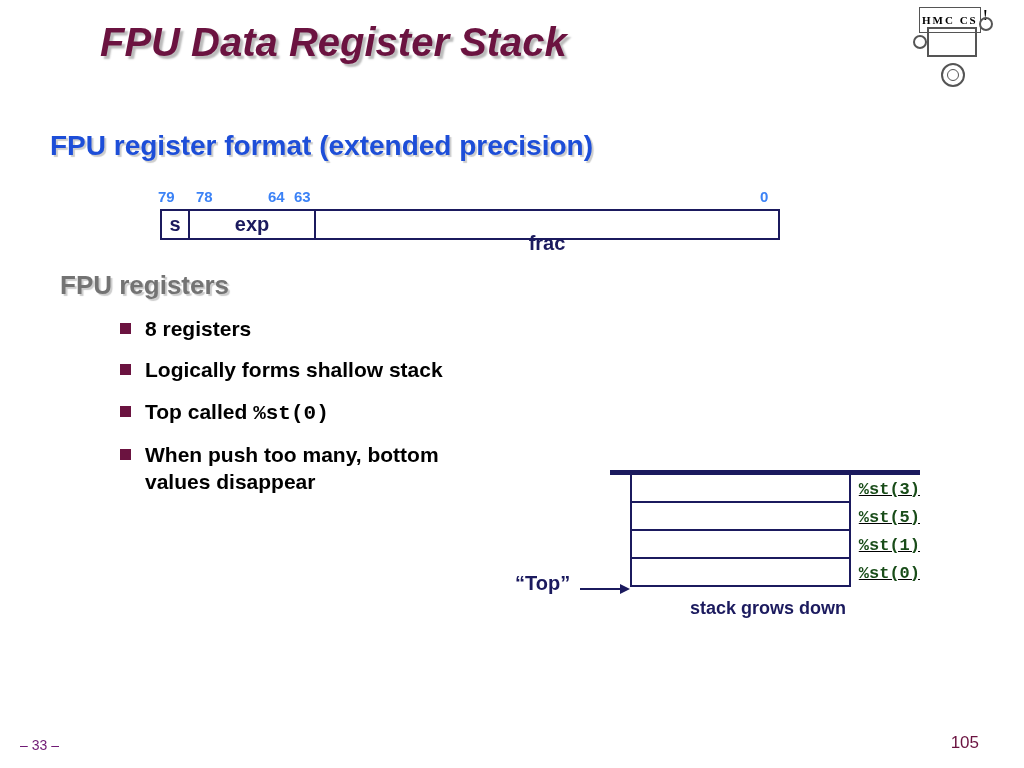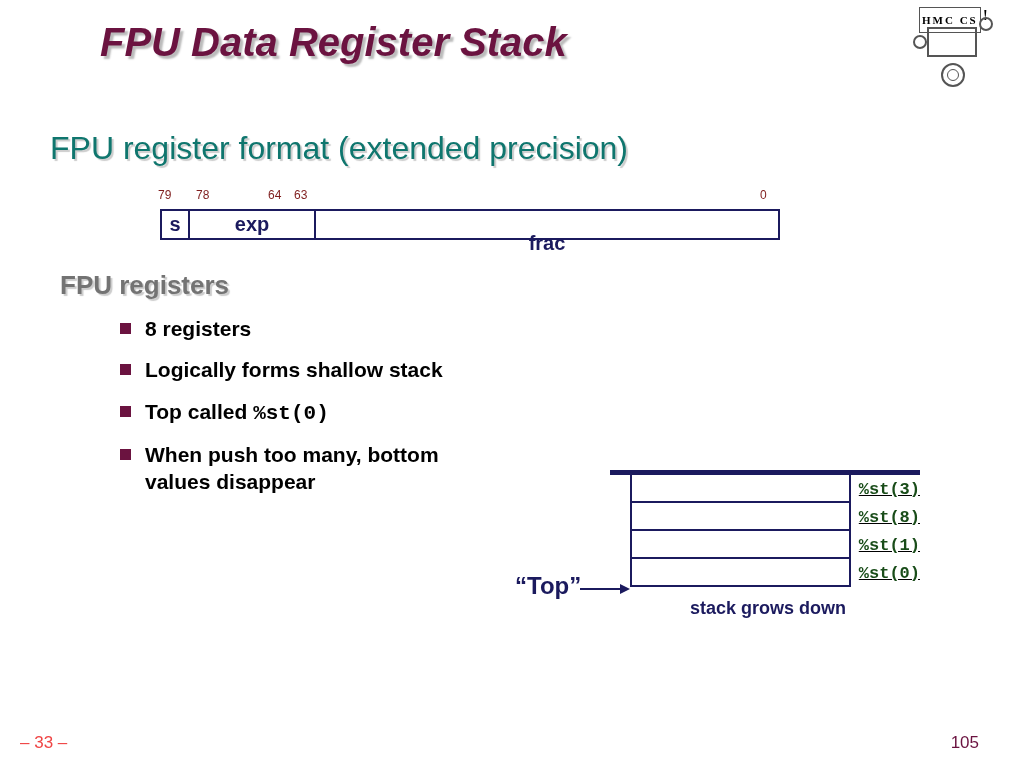--- a/index.html
+++ b/index.html
@@ -62,34 +62,34 @@
   }
   .logo .excl {
     position: absolute; top: 3px; left: 74px;
     font-family: 'Times New Roman', serif;
     font-weight: bold; font-size: 14px;
   }
   .subtitle {
     position: absolute;
     top: 130px;
     left: 50px;
-    font-size: 32px;
-    font-weight: normal;
-    color: #0f766e;
+    font-size: 28px;
+    font-weight: bold;
+    color: #1d4ed8;
     text-shadow: 2px 2px 1px #ccc;
   }
   .bitlabels {
     position: absolute;
     top: 188px;
     left: 160px;
     width: 620px;
     height: 20px;
-    color: #7f1d1d;
-    font-weight: normal;
-    font-size: 12px;
+    color: #3b82f6;
+    font-weight: bold;
+    font-size: 15px;
   }
   .bitlabels span { position: absolute; }
   .bl79 { left: -2px; }
   .bl78 { left: 36px; }
   .bl64 { left: 108px; }
   .bl63 { left: 134px; }
   .bl0  { left: 600px; }
   .regdiag {
     position: absolute;
     top: 209px;
@@ -178,34 +178,34 @@
     font-weight: bold;
     color: #1b1a5e;
     font-size: 18px;
   }
   .toplabel {
     position: absolute;
     top: 572px;
     left: 515px;
     font-weight: bold;
     color: #1b1a5e;
-    font-size: 24px;
+    font-size: 20px;
   }
   .arrow {
     position: absolute;
     top: 582px;
     left: 580px;
   }
   .arrow svg { display: block; }
   .pagenum-l {
     position: absolute;
     bottom: 15px;
     left: 20px;
-    color: #ef4444;
-    font-size: 17px;
+    color: #701a75;
+    font-size: 14px;
     margin-top: 20px;
   }
   .pagenum-r {
     position: absolute;
     bottom: 15px;
     right: 45px;
     color: #6b1340;
     font-size: 17px;
   }
 </style>
@@ -257,21 +257,21 @@
 </div>
 
 <div class="stackarea">
   <div class="topbar"></div>
   <div class="stackrow">
       <div class="stackcell"></div>
       <div class="stacklbl">%st(3)</div>
     </div>
   <div class="stackrow">
       <div class="stackcell"></div>
-      <div class="stacklbl">%st(8)</div>
+      <div class="stacklbl">%st(5)</div>
     </div>
   <div class="stackrow">
       <div class="stackcell"></div>
       <div class="stacklbl">%st(1)</div>
     </div>
   <div class="stackrow">
       <div class="stackcell"></div>
       <div class="stacklbl">%st(0)</div>
     </div>
   <div class="growtxt">stack grows down</div>

